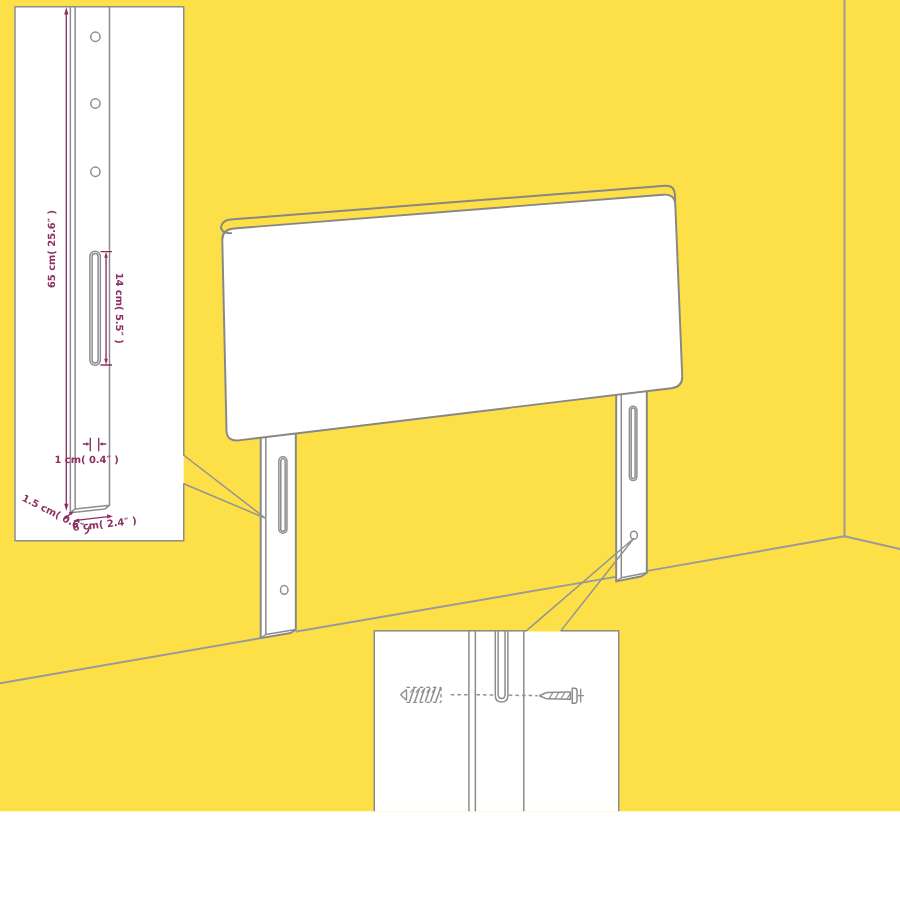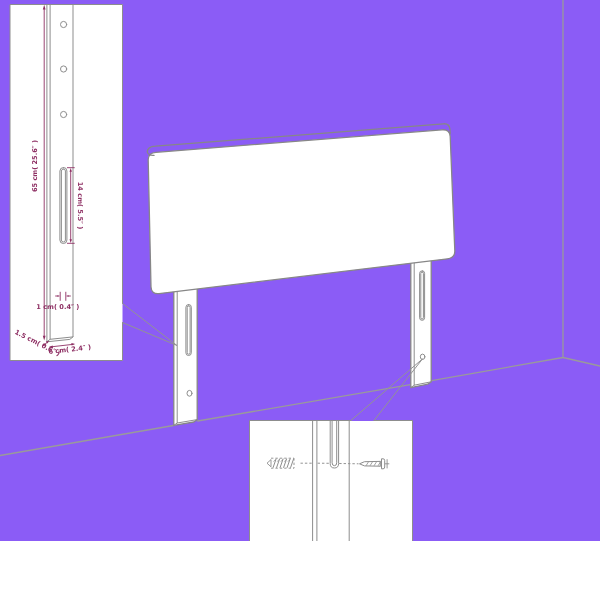--- a/index.html
+++ b/index.html
@@ -1,16 +1,16 @@
 <!DOCTYPE html>
 <html><head>
 <meta charset="utf-8">
 <style>
   html,body{margin:0;padding:0;background:#ffffff;}
-  .stage{position:relative;width:600px;height:541px;background:#8b5cf6;overflow:hidden;}
+  .stage{position:relative;width:600px;height:541px;background:#fde047;overflow:hidden;}
   svg{display:block;}
   .dim{font:700 6.6px "DejaVu Sans", sans-serif;fill:#8e2f63;}
   .dimline{stroke:#8e2f63;stroke-width:0.9;fill:none;}
   .dimfill{fill:#8e2f63;stroke:none;}
   .ln{stroke:#878787;stroke-width:1.3;fill:none;stroke-linejoin:round;stroke-linecap:round;}
   .lnthin{stroke:#8d8d8d;stroke-width:1;fill:none;stroke-linejoin:round;stroke-linecap:round;}
   .room{stroke:#9a9a9a;stroke-width:1.3;fill:none;stroke-linecap:round;}
   .leader{stroke:#939393;stroke-width:1;fill:none;}
   .dash{stroke-dasharray:2.4 2;}
   .whitefill{fill:#ffffff;}

